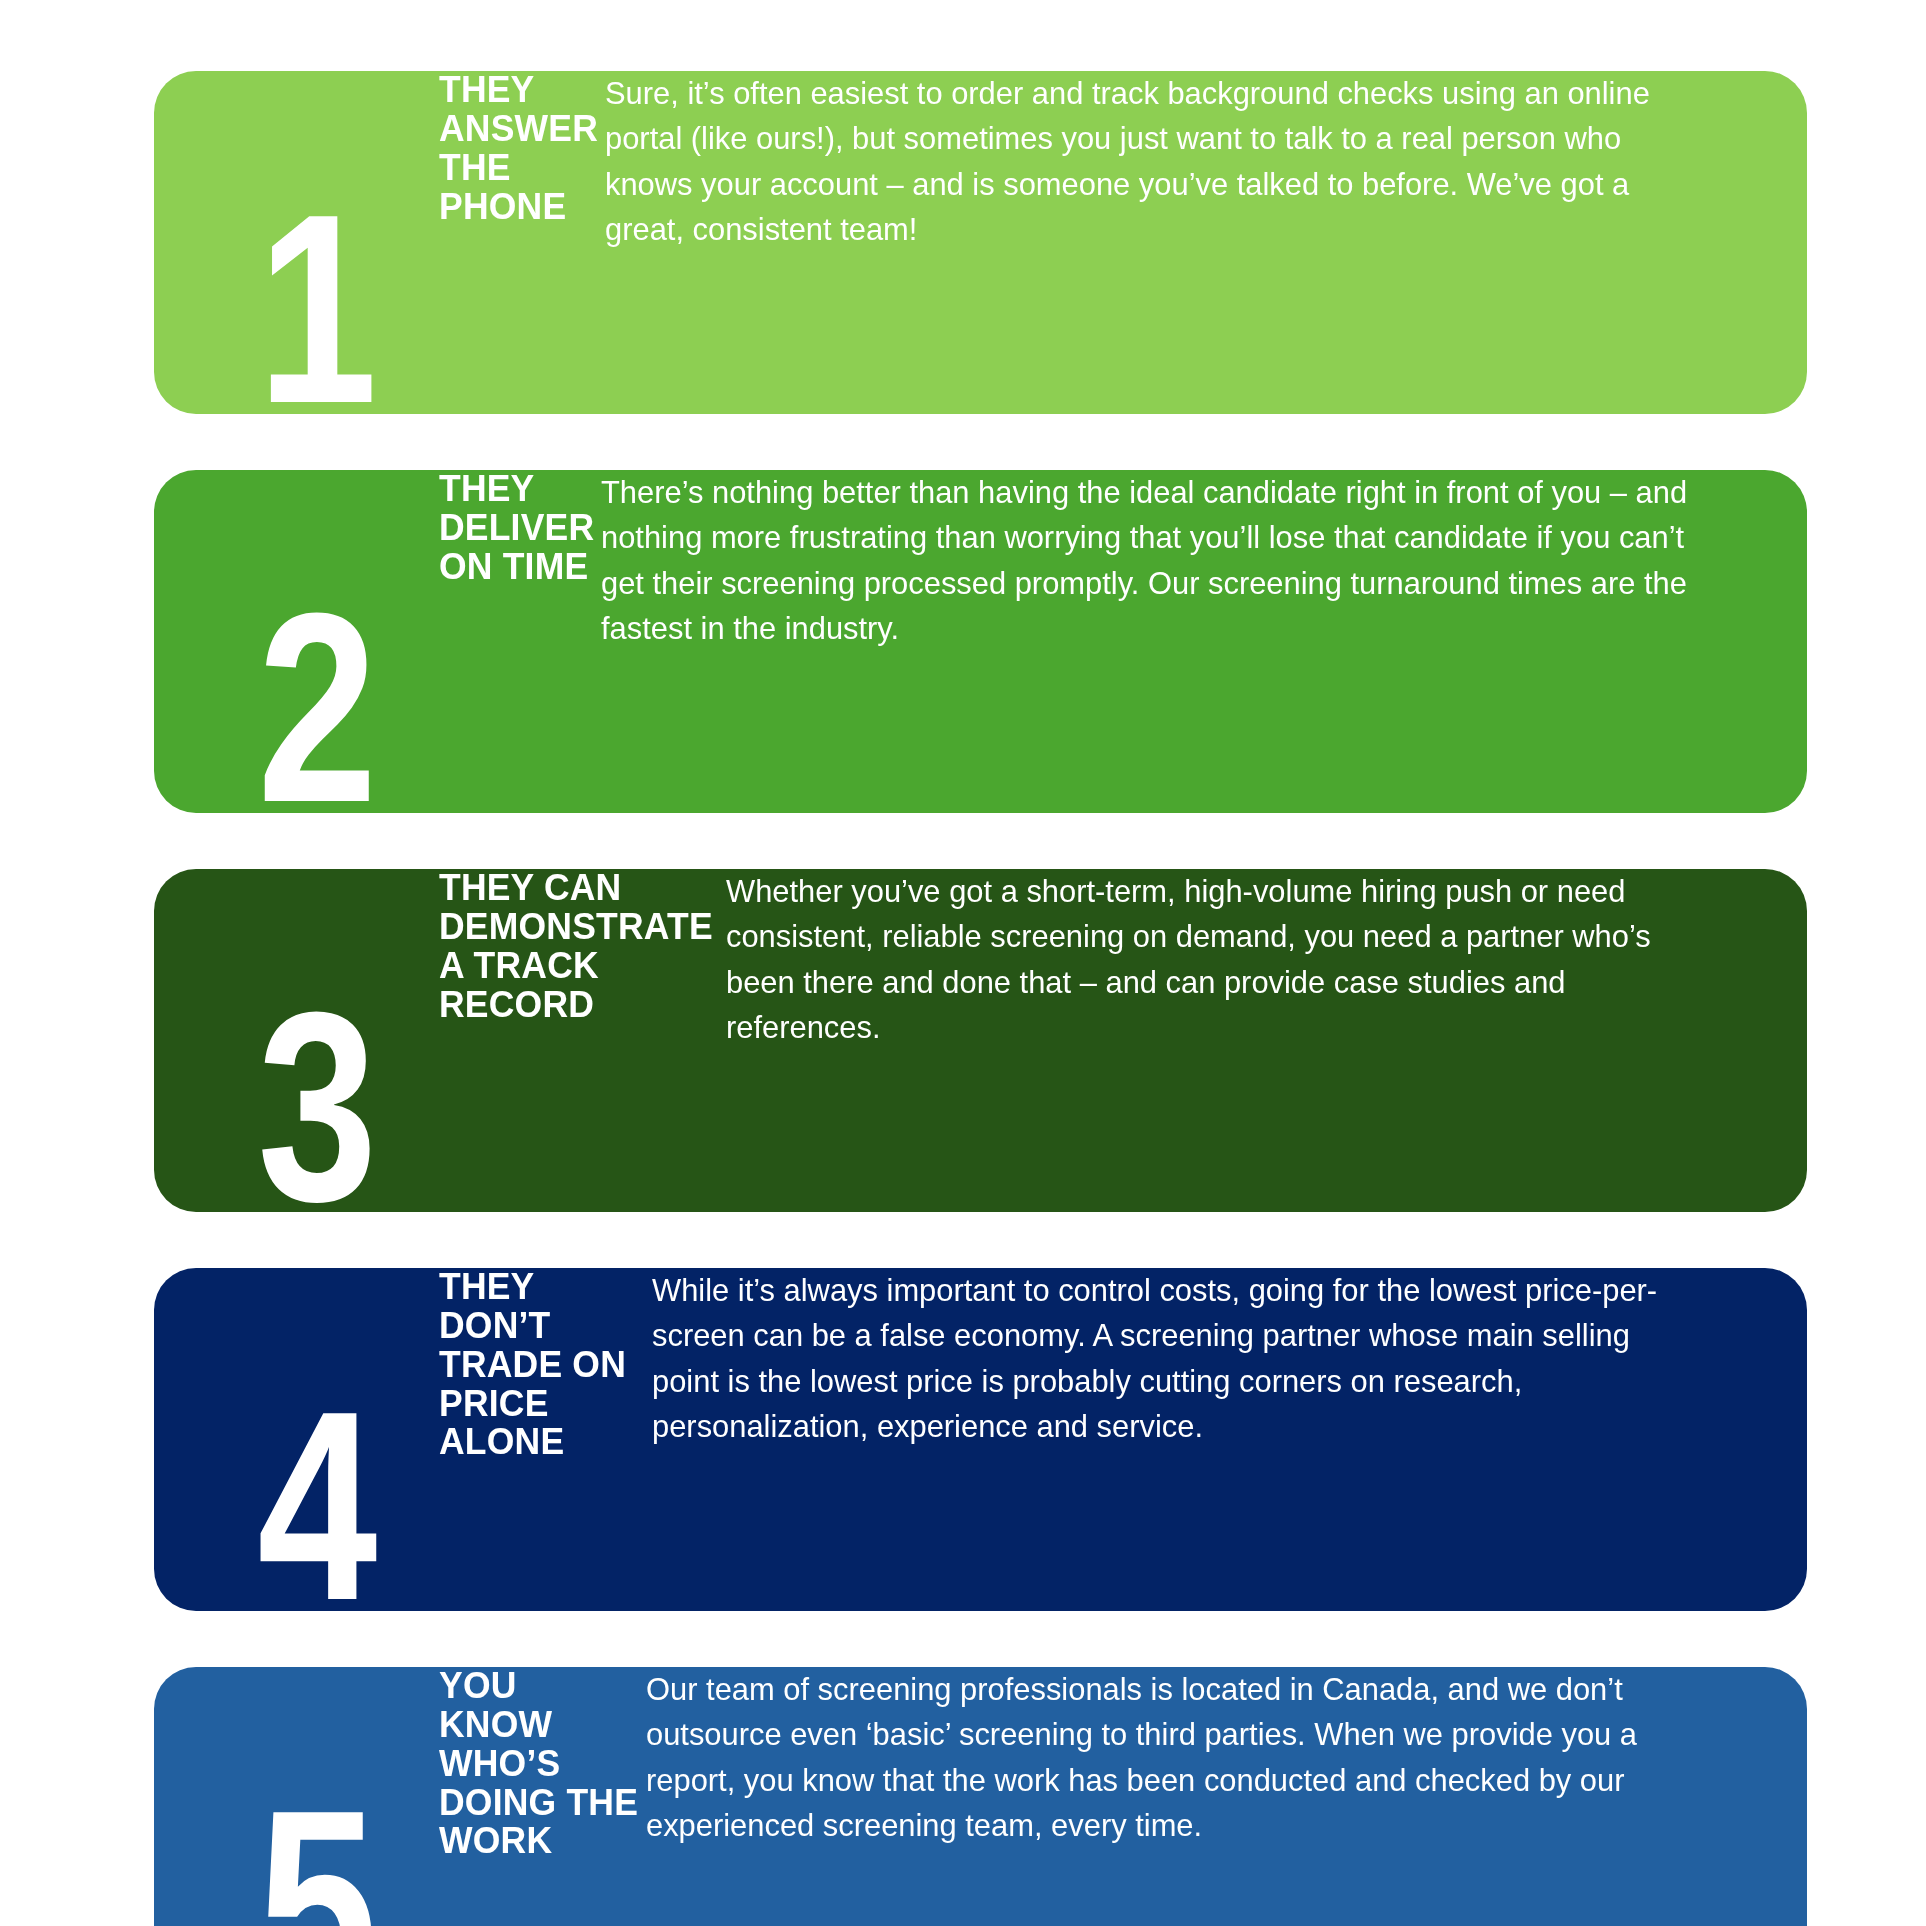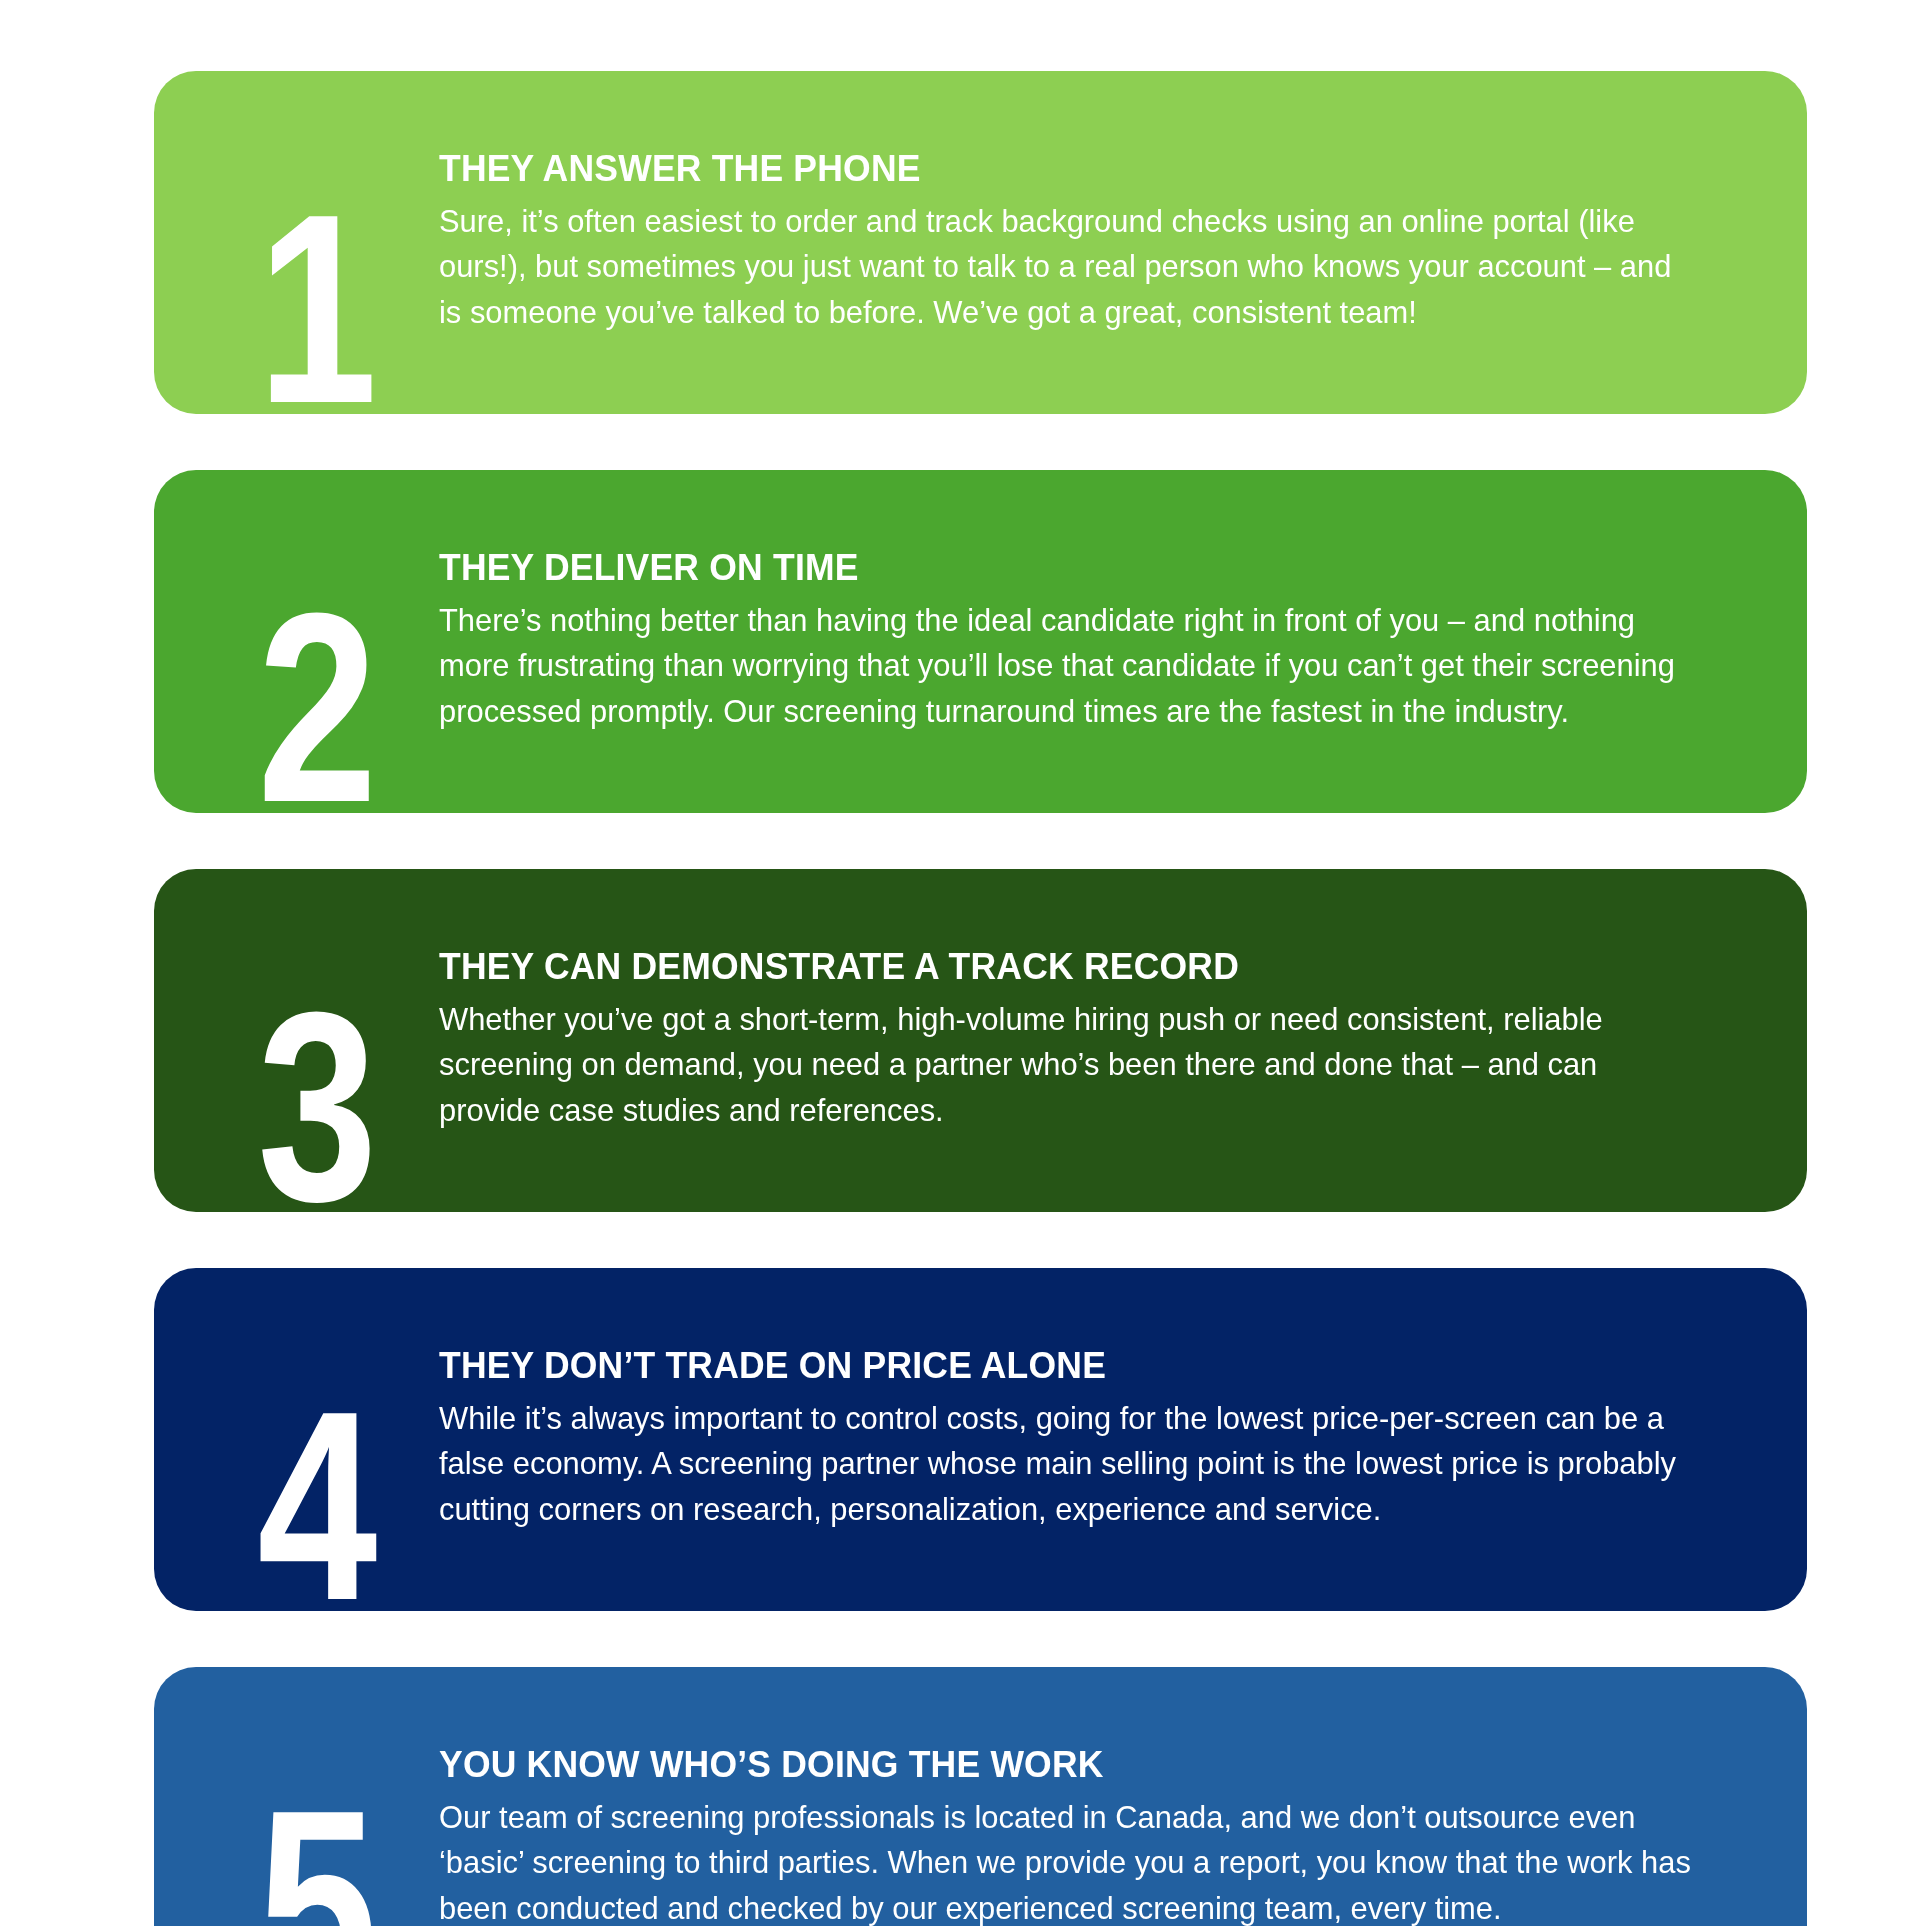--- a/index.html
+++ b/index.html
@@ -57,21 +57,21 @@
     pointer-events: none;
   }
 
   .card-body {
     position: absolute;
     left: 285px;
     right: 50px;
     top: 0;
     bottom: 0;
     display: flex;
-    flex-direction: column;
+    flex-direction: row;
     justify-content: center;
     padding-right: 15.4px;
     box-sizing: border-box;
   }
 
   .card-title {
     color: #ffffff;
     font-family: "Liberation Sans", sans-serif;
     font-weight: 700;
     font-size: 37px;

